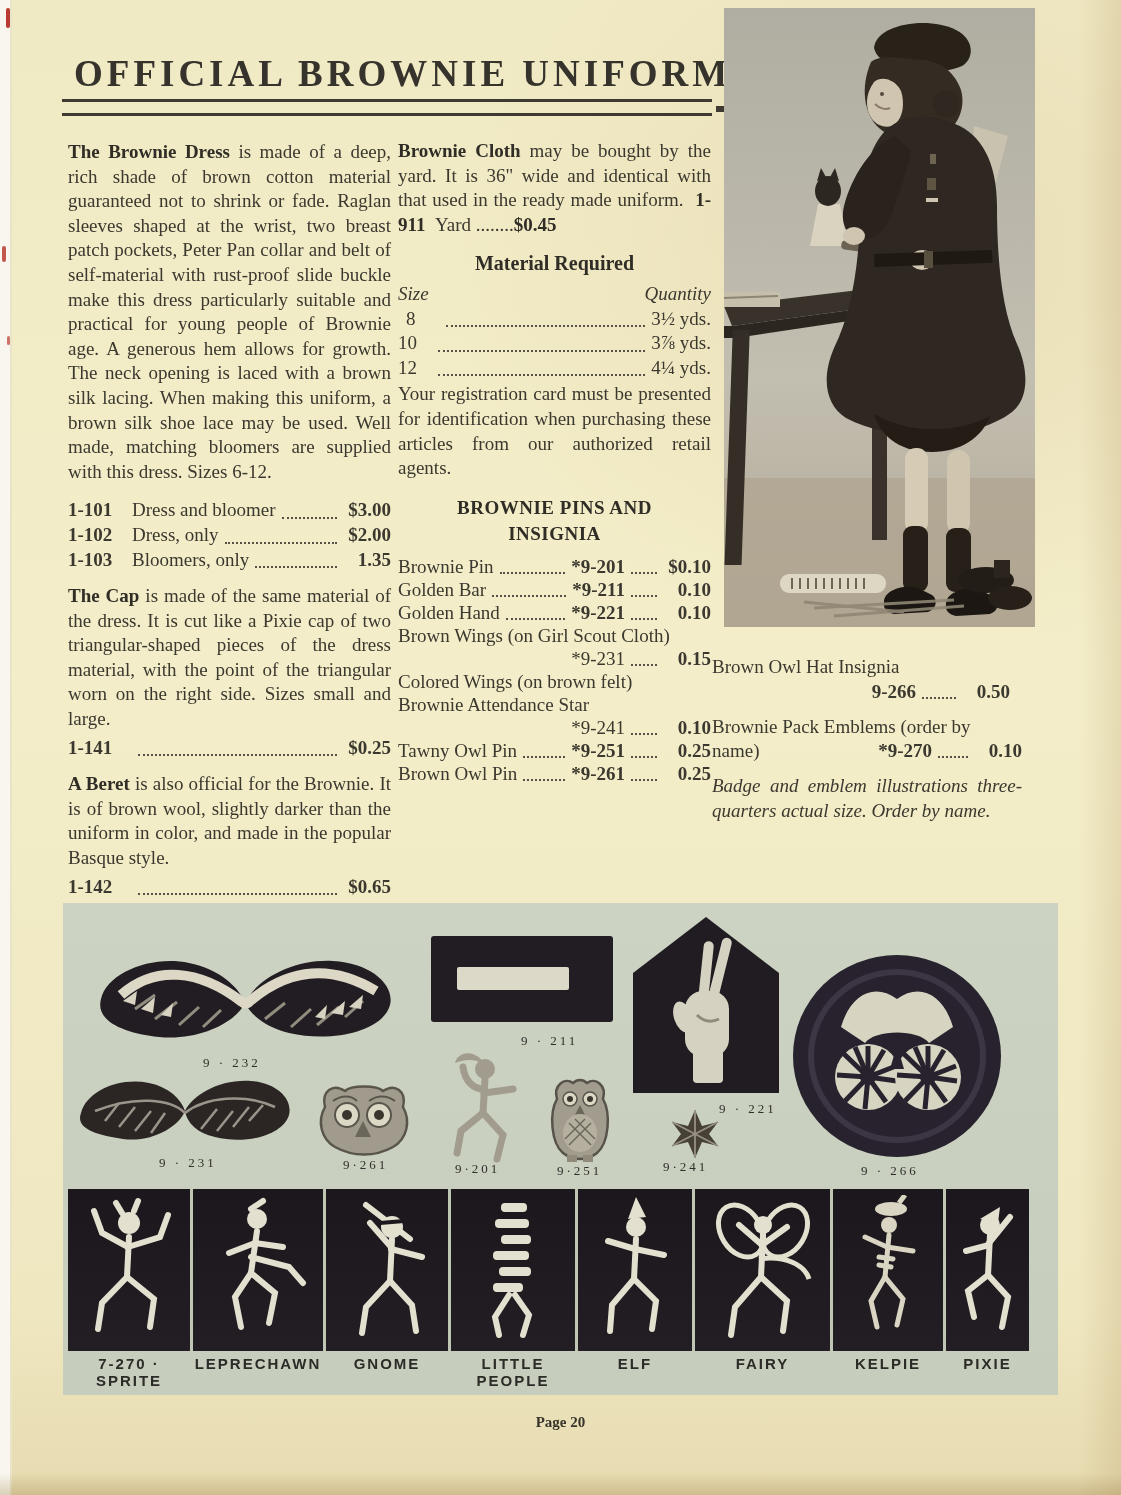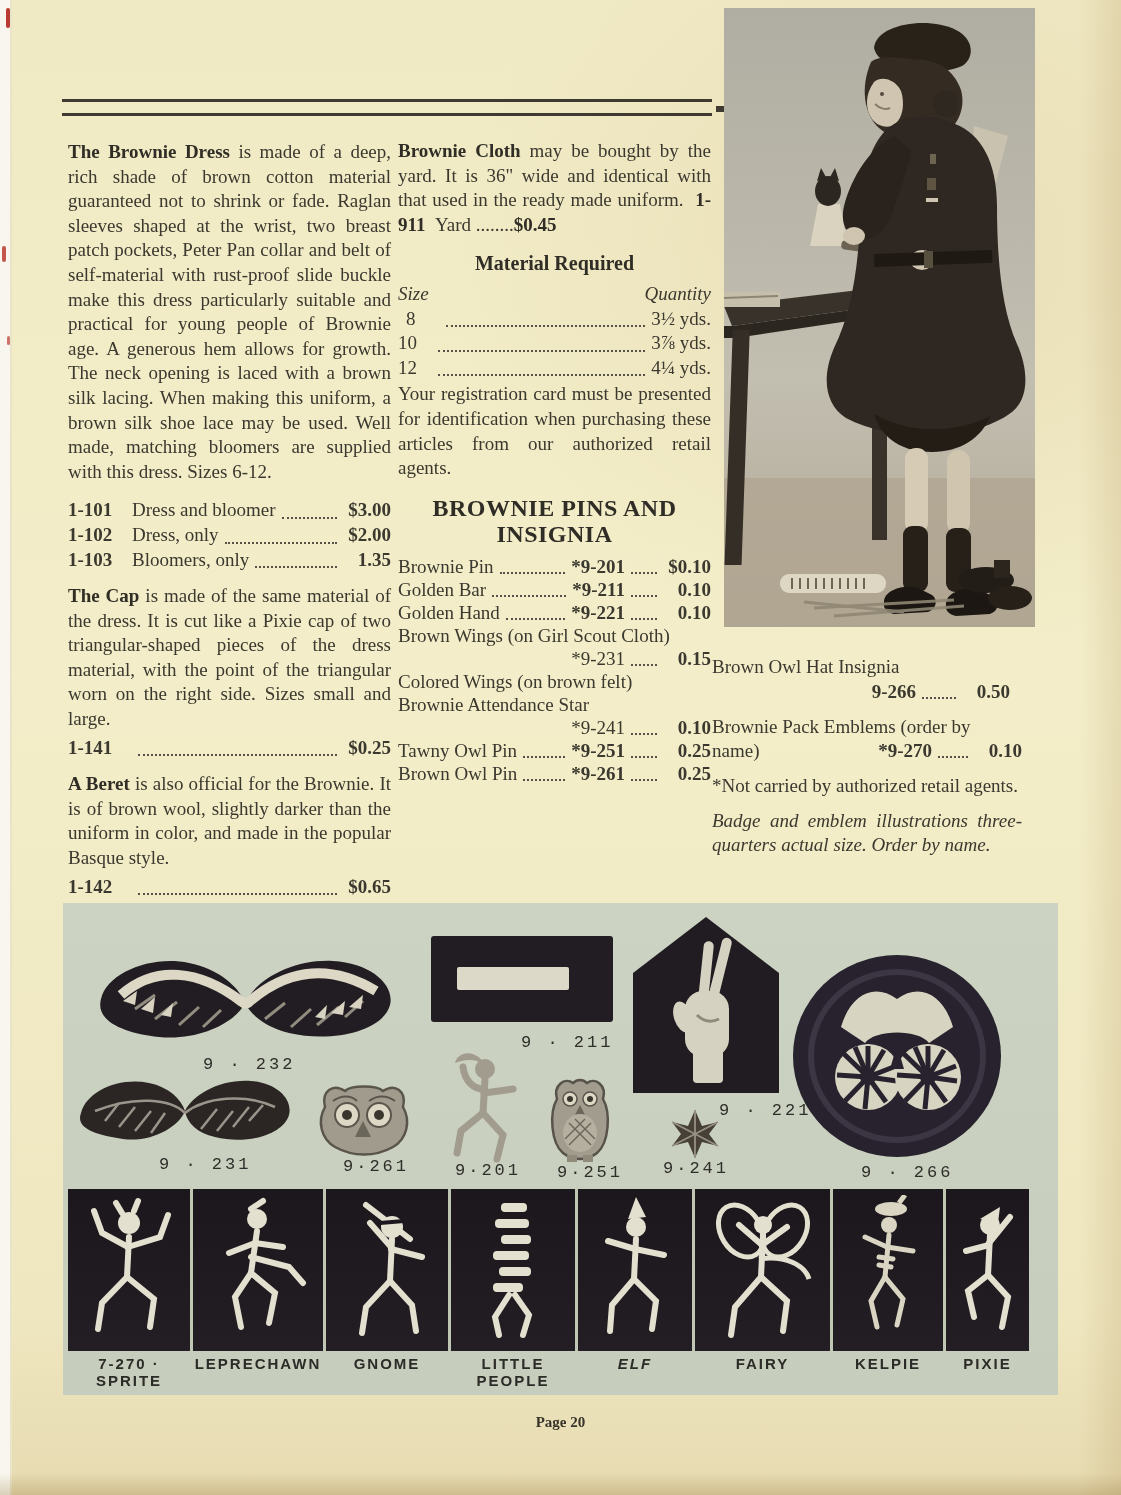--- a/index.html
+++ b/index.html
@@ -33,60 +33,61 @@
   p.just{text-align:justify;margin:0 0 14px 0;text-indent:0;}
   b{color:#302d26;}
   .prow{display:flex;align-items:baseline;margin:0;}
   .prow .code{font-weight:700;width:64px;flex:0 0 auto;}
   .prow .desc{flex:0 0 auto;}
   .lead{flex:1 1 auto;border-bottom:2px dotted #565149;margin:0 6px;align-self:flex-end;
         margin-bottom:4px;min-width:14px;}
   .lead.fix{flex:0 0 26px;}
   .price{font-weight:700;flex:0 0 auto;min-width:48px;text-align:right;}  .gap12{height:12px;}
   .chead{font-weight:700;text-align:center;font-size:20px;margin:6px 0 6px 0;color:#302d26;}
-  .chead2{font-weight:700;text-align:center;font-size:24px;line-height:26px;margin:10px 18px 8px 18px;color:#302d26;letter-spacing:.5px;}
+  .chead2{font-weight:700;text-align:center;font-size:19px;line-height:26px;margin:10px 18px 8px 18px;color:#302d26;letter-spacing:.5px;}
   .szrow{display:flex;align-items:flex-start;}
   .szrow .sz{flex:0 0 34px;}
   .szrow .qty{flex:0 0 auto;text-align:right;}
   .ital{font-style:italic;}
   .pinrow{display:flex;align-items:baseline;line-height:23px;}
   .pinrow .nm{flex:0 0 auto;}
   .pinrow .code{font-weight:700;flex:0 0 auto;}
   .pinline2{display:flex;align-items:baseline;justify-content:flex-end;line-height:23px;}
   .indent{text-indent:18px;}
 
   
   .photo{position:absolute;left:724px;top:8px;width:311px;height:619px;background:#b6b2a7;}
   .photo svg{display:block;}
 
   
   .montage{position:absolute;left:63px;top:903px;width:995px;height:492px;
     background:linear-gradient(180deg,#ccd3c2,#c6cdbc);}
   .m-abs{position:absolute;}
-  .m-label{position:absolute;font-family:Liberation Mono, monospace;
-    font-size:17px;letter-spacing:3px;color:#2e2e2a;white-space:nowrap;}
+  .m-label{position:absolute;font-family:Liberation Serif, serif;
+    font-size:13px;letter-spacing:3px;color:#2e2e2a;white-space:nowrap;}
   .strip{position:absolute;left:5px;top:286px;width:946px;height:162px;display:flex;background:#bfc6b4;gap:3px;}
   .strip .panel{background:linear-gradient(180deg,#1c171d,#231e24);flex:0 0 auto;display:flex;align-items:center;justify-content:center;}
   .striplabels{position:absolute;left:5px;top:452px;width:946px;display:flex;gap:3px;
     font-family:"Liberation Sans","DejaVu Sans",sans-serif;font-weight:700;font-size:15px;
     letter-spacing:2px;color:#2b2b27;}
   .striplabels div{text-align:center;flex:0 0 auto;}
 
   .pageno{position:absolute;left:0;top:1414px;width:1121px;text-align:center;
     font-weight:700;font-size:15px;color:#37342c;}
 </style>
 </head>
 <body>
 
 <div class="page">
   <div class="edge-left"></div>
   <div class="speck" style="left:6px;top:8px;width:4px;height:20px;"></div>
   <div class="speck" style="left:2px;top:246px;width:4px;height:16px;opacity:.85;"></div>
   <div class="speck" style="left:7px;top:336px;width:3px;height:9px;opacity:.7;"></div>
 
+  <div class="title">OFFICIAL BROWNIE UNIFORM</div>
   <div class="rule"></div>
   <div class="rule-dot"></div>
 
   <div class="col col1">
     <p class="just"><b>The Brownie Dress</b><span> is made of a deep, rich shade of brown cotton material guaranteed not to shrink or fade. Raglan sleeves shaped at the wrist, two breast patch pockets, Peter Pan collar and belt of self-material with rust-proof slide buckle make this dress particularly suitable and practical for young people of Brownie age. A generous hem allows for growth. The neck opening is laced with a brown silk lacing.  When making this uniform, a brown silk shoe lace may be used.  Well made, matching bloomers are supplied with this dress.  Sizes 6-12.</span></p>
 
     <div class="prow">
       <span class="code">1-101</span>
       <span class="desc">Dress and bloomer</span>
       <span class="lead"></span>
@@ -301,21 +302,20 @@
     <div class="gap12"></div>
     <p class="just" style="margin:0;">Brownie Pack Emblems (order by</p>
     <div class="pinrow">
       <span>name)</span>
       <span style="flex:1"></span>
       <span class="code" style="font-weight:700;">*9-270</span>
       <span class="lead fix" style="flex-basis:30px;"></span>
       <span class="price">0.10</span>
     </div>
     <div class="gap12"></div>
-    <p class="just indent" style="margin-bottom:10px;">*Not carried by authorized retail agents.</p>
     <p class="just ital" style="margin:0;">Badge and emblem illustrations three-quarters actual size.  Order by name.</p>
   </div>
 
   <div class="montage">
 
     <svg class="m-abs" style="left:30px;top:44px;" width="305" height="100" viewBox="0 0 305 100">
       <path d="M8,52 C14,26 58,8 96,16 C126,22 146,40 152,56 C162,34 198,12 240,14 C278,16 302,38 297,58 C290,84 240,96 196,86 C172,80 158,68 152,56 C144,74 108,94 66,90 C30,86 2,74 8,52 Z" fill="#221d23"></path>
       <path d="M28,48 C62,18 106,22 149,55 C151,57 155,57 157,54 C197,20 240,18 283,44" stroke="#ddd8c6" stroke-width="10" fill="none"></path>
       <g stroke="#938d80" stroke-width="3">
         <line x1="42" y1="62" x2="62" y2="48"></line>
@@ -586,21 +586,21 @@
           <circle cx="44" cy="30" r="10" fill="#e4e0cf"></circle>
           <polygon points="34,24 54,12 52,28" fill="#e4e0cf"></polygon>
           </svg>
       </div>
     </div>
     <div class="striplabels">
       <div style="width:122px;">7-270 · SPRITE</div>
       <div style="width:130px;">LEPRECHAWN</div>
       <div style="width:122px;">GNOME</div>
       <div style="width:124px;">LITTLE PEOPLE</div>
-      <div style="width:114px;font-style:italic;">ELF</div>
+      <div style="width:114px;">ELF</div>
       <div style="width:135px;">FAIRY</div>
       <div style="width:110px;">KELPIE</div>
       <div style="width:83px;">PIXIE</div>
     </div>
   </div>
 
   <div class="pageno">Page 20</div>
 
   <div class="edge-right"></div>
   <div class="edge-bottom"></div>

